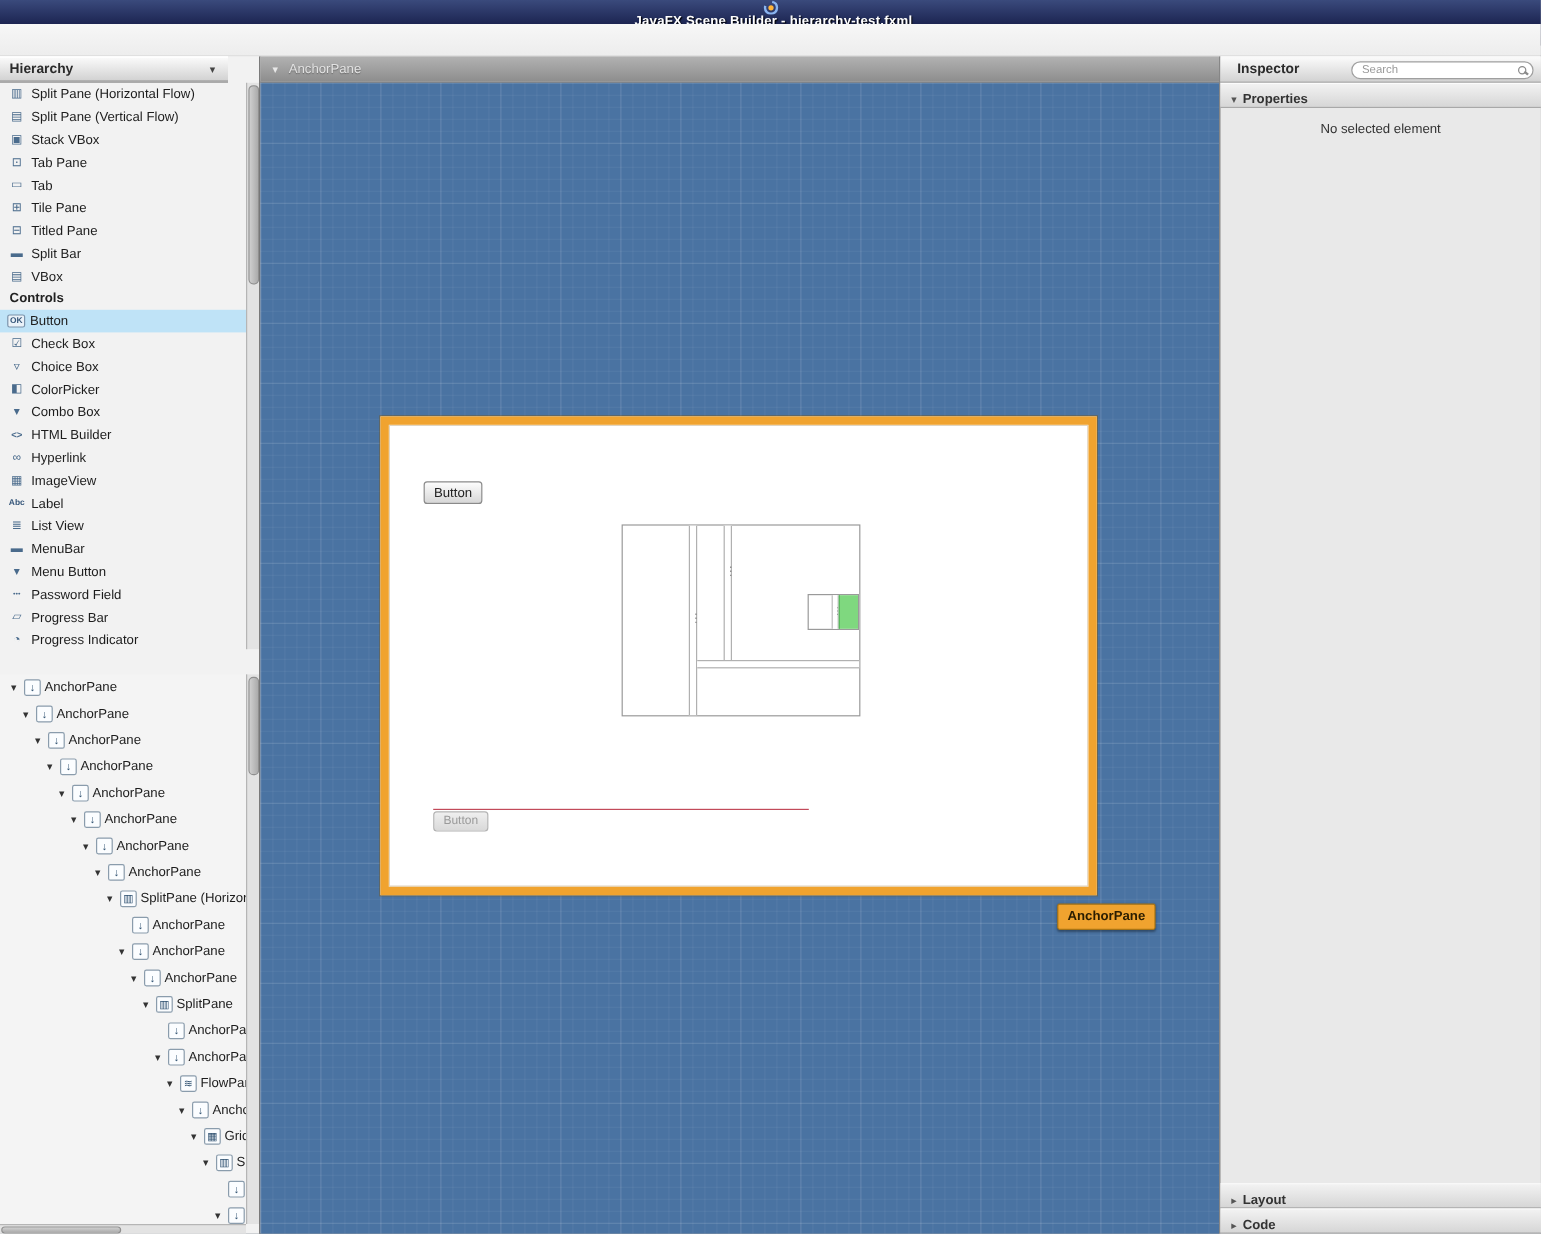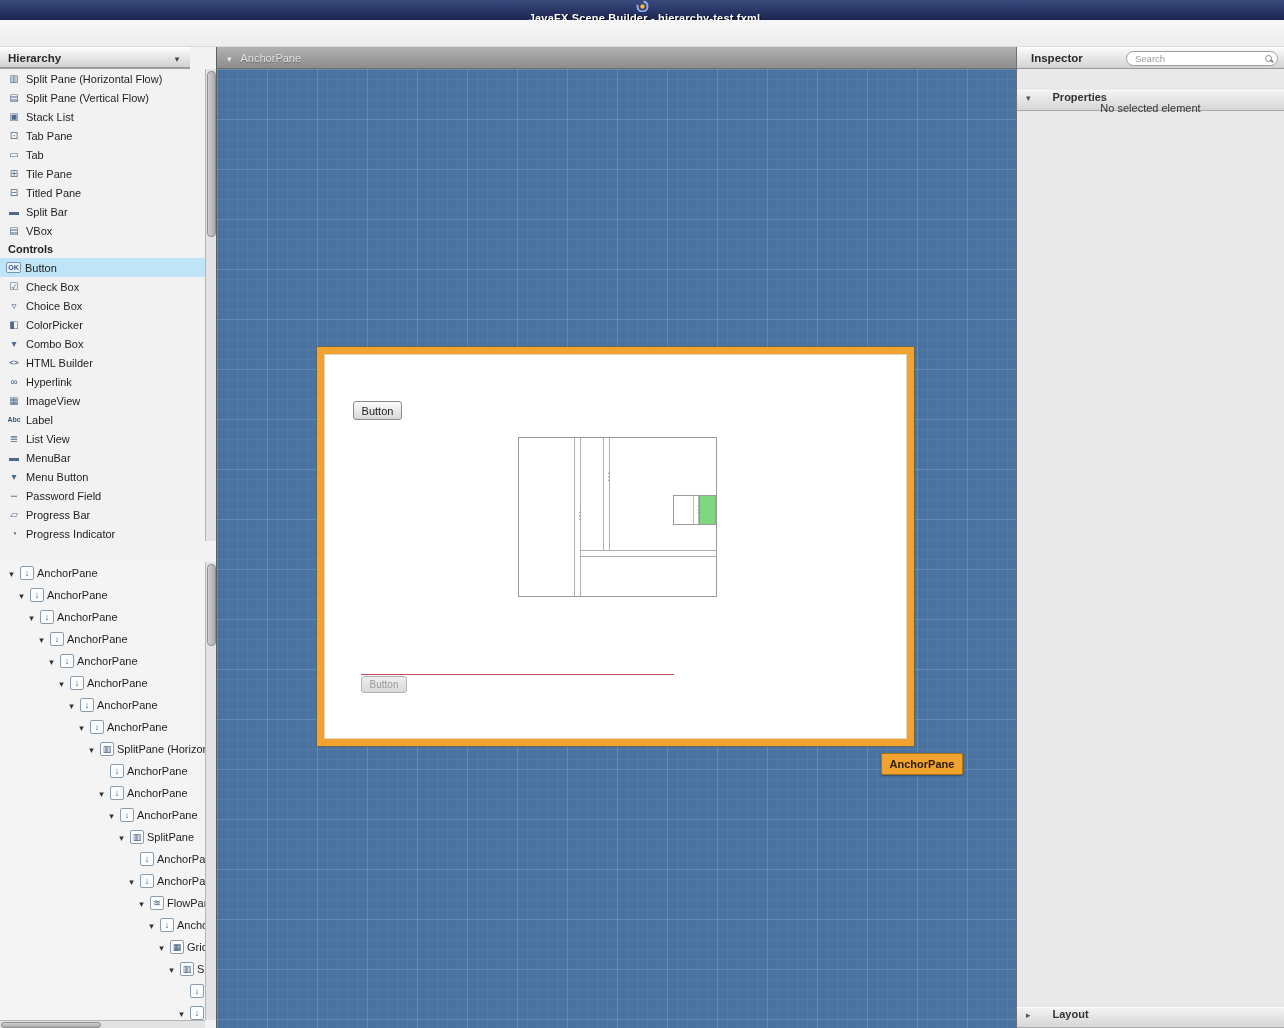--- a/index.html
+++ b/index.html
@@ -49,23 +49,23 @@
   .search-pill {
     margin-left:auto; height:15px; background:#fff; border:1px solid #9f9f9f; border-radius:9px;
     display:flex; align-items:center; padding:0 5px 0 8px; gap:4px;
   }
   .search-ph { color:#9a9a9a; font-size:9.5px; flex:1; }
   .mag { width:7px; height:7px; border:1.5px solid #8a8a8a; border-radius:50%; position:relative; flex:none; }
   .mag::after { content:""; position:absolute; width:4px; height:1.5px; background:#8a8a8a;
     right:-3px; bottom:-1px; transform:rotate(40deg); }
 
   .section-header {
-    position:absolute; left:0; width:100%; height:21px; display:flex; align-items:flex-start; gap:22px;
+    position:absolute; left:0; width:100%; height:21px; display:flex; align-items:flex-end; gap:5px;
     background:linear-gradient(#f2f2f2,#d6d6d6); border-top:1px solid #fcfcfc; border-bottom:1px solid #a8a8a8;
-    padding-left:9px; font-weight:bold; font-size:11px; color:#333;margin-top:21px;
+    padding-left:9px; font-weight:bold; font-size:11px; color:#333;
   }
   .tri-open::before { content:"▾"; font-size:9px; color:#555; }
   .tri-closed::before { content:"▸"; font-size:9px; color:#555; }
 
   
   .left-panel { position:absolute; left:0; top:0; width:216px; height:981px; background:#f2f2f2; }
   .left-panel .panel-header { left:0; top:0; width:190px; }
   .lib-pill { width:118px; }
 
   .lib-list { position:absolute; left:0; width:205px; overflow:hidden; }
@@ -233,21 +233,21 @@
         <div class="lib-row" data-name="library-item">
             <span class="gicon" data-name="split-pane-horizontal-icon">▥</span>
             <span class="lib-label" data-name="library-item-label">Split Pane (Horizontal Flow)</span>
           </div>
           <div class="lib-row" data-name="library-item">
             <span class="gicon" data-name="split-pane-vertical-icon">▤</span>
             <span class="lib-label" data-name="library-item-label">Split Pane (Vertical Flow)</span>
           </div>
           <div class="lib-row" data-name="library-item">
             <span class="gicon" data-name="stack-pane-icon">▣</span>
-            <span class="lib-label" data-name="library-item-label">Stack List</span>
+            <span class="lib-label" data-name="library-item-label">Stack VBox</span>
           </div>
           <div class="lib-row" data-name="library-item">
             <span class="gicon" data-name="tab-pane-icon">⊡</span>
             <span class="lib-label" data-name="library-item-label">Tab Pane</span>
           </div>
           <div class="lib-row" data-name="library-item">
             <span class="gicon" data-name="tab-icon">▭</span>
             <span class="lib-label" data-name="library-item-label">Tab</span>
           </div>
           <div class="lib-row" data-name="library-item">

